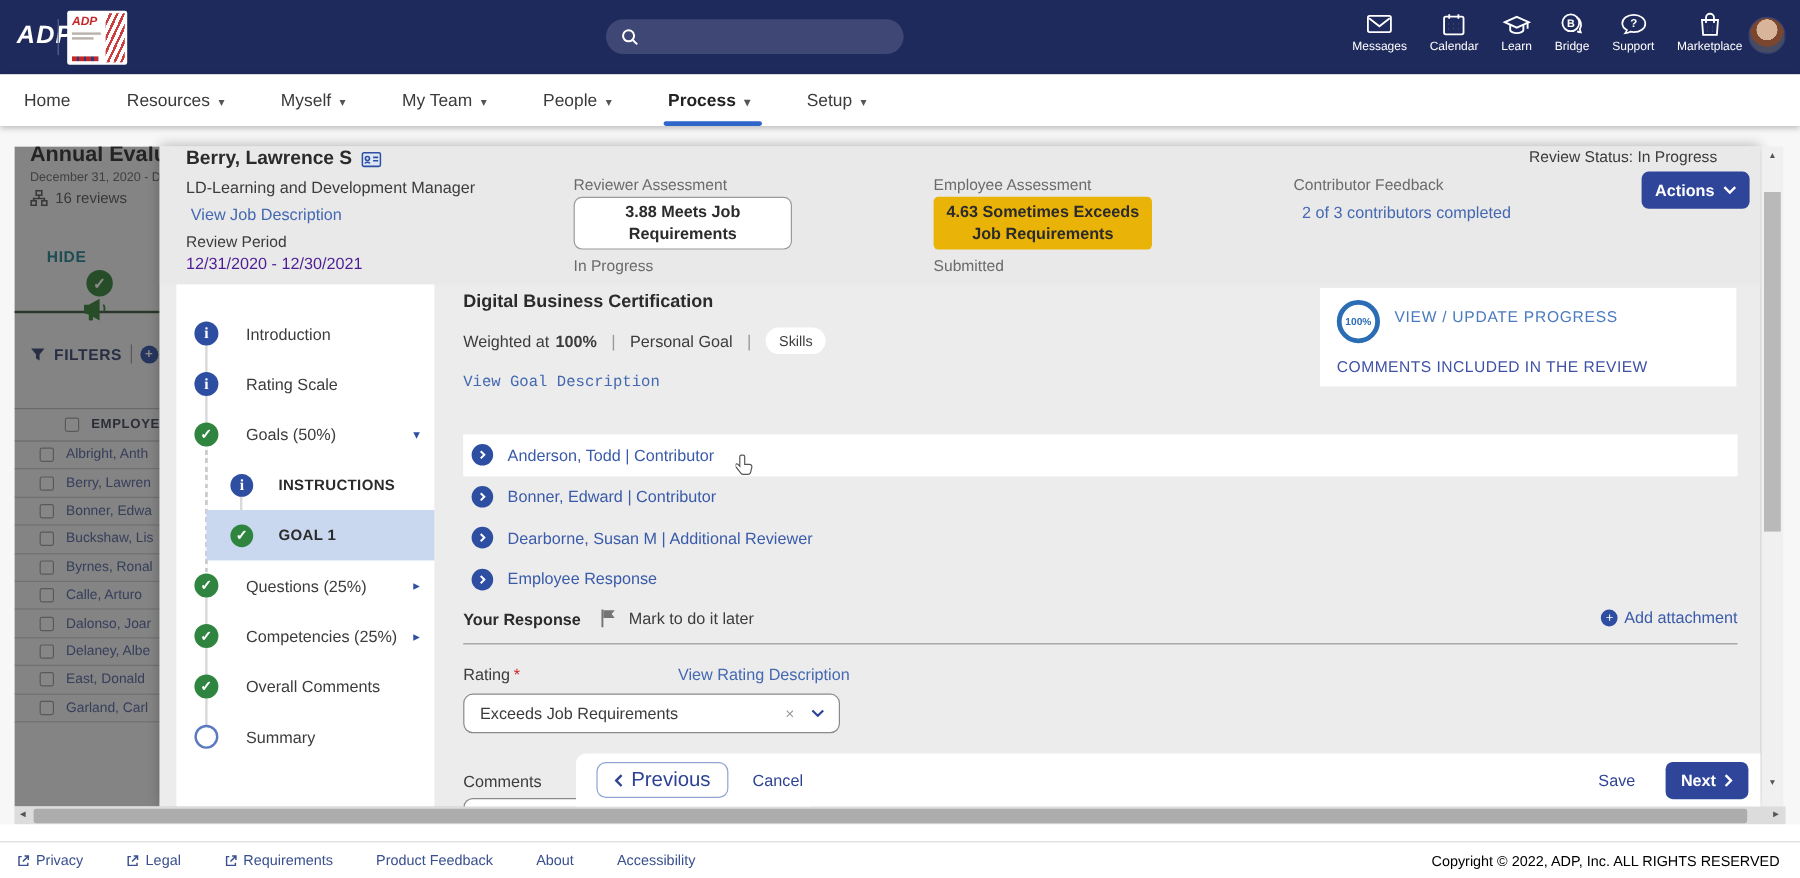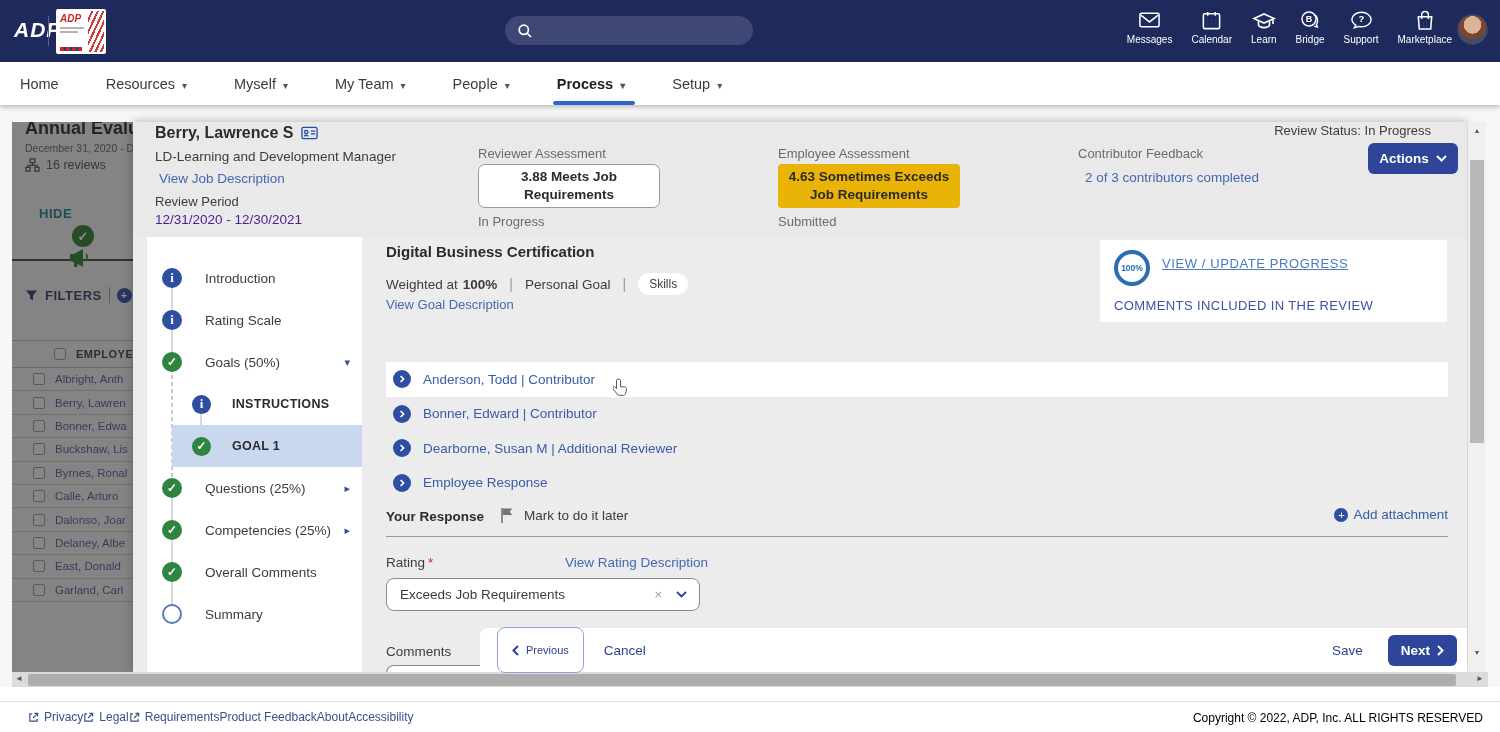--- a/index.html
+++ b/index.html
@@ -93,25 +93,25 @@
   .step.selected { background:#c9d7ef; margin-left:25px; padding-left:0; }
   .step.selected .s-icon { margin-left:20px; }
   .step .s-caret { position:absolute; right:12px; color:#2d4ea1; font-size:11px; }
 
   .content { position:absolute; left:229px; top:0; right:0; height:435px; }
   .goal-title { position:absolute; left:24px; top:6px; font-size:15px; font-weight:bold; color:#2b2b2b; }
   .goal-meta { position:absolute; left:24px; top:36px; display:flex; align-items:center; gap:12px; font-size:13.5px; color:#3c3c3c; }
   .goal-meta b { font-weight:bold; }
   .goal-meta .vsep { color:#999; font-size:14px; }
   .tag-pill { background:#fff; border-radius:12px; padding:4px 11px; font-size:12px; color:#3c3c3c; }
-  .goal-desc-link { position:absolute; left:24px; top:60px; font-size:13px; color:#4468b1; cursor:pointer; }
+  .goal-desc-link { position:absolute; left:24px; top:74px; font-size:13px; color:#4468b1; cursor:pointer;font-family:Liberation Mono, monospace; }
 
   .progress-card { position:absolute; left:738px; top:3px; width:347px; height:82px; background:#fff; }
   .ring { position:absolute; left:14px; top:10px; width:36px; height:36px; border:4px solid #2a6db5; border-radius:50%; display:flex; align-items:center; justify-content:center; font-size:8.5px; font-weight:bold; color:#2a6db5; }
-  .view-progress { position:absolute; left:62px; top:16px; font-size:13px; color:#4a7abf; letter-spacing:.6px; cursor:pointer;text-decoration:underline; }
+  .view-progress { position:absolute; left:62px; top:16px; font-size:13px; color:#4a7abf; letter-spacing:.6px; cursor:pointer; }
   .comments-included { position:absolute; left:14px; top:58px; font-size:13px; color:#3f51a5; letter-spacing:.4px; cursor:pointer; }
 
   .contrib-list { position:absolute; left:24px; top:125px; right:19px; }
   .contrib-row { height:34.5px; display:flex; align-items:center; gap:12px; padding-left:7px; cursor:pointer; }
   .contrib-row.first { background:#fff; }
   .chev-circle { width:18px; height:18px; border-radius:50%; background:#2d4ea1; display:flex; align-items:center; justify-content:center; flex:0 0 auto; }
   .contrib-row .c-label { font-size:13.5px; color:#3a5ba9; }
   .cursor-hand { position:absolute; left:251px; top:141px; z-index:9; }
 
   .your-response { position:absolute; left:24px; top:272px; font-size:13.5px; font-weight:bold; color:#2b2b2b; }
@@ -127,37 +127,37 @@
   .rating-desc-link { position:absolute; left:203px; top:318px; font-size:13.5px; color:#4468b1; cursor:pointer; }
   .rating-select { position:absolute; left:24px; top:341px; width:314px; height:33px; background:#fff; border:1.5px solid #8a8a8a; border-radius:8px; display:flex; align-items:center; cursor:pointer; }
   .rating-select .sel-value { font-size:13.5px; color:#3c3c3c; margin-left:13px; flex:1; }
   .rating-select .clear { color:#9a9a9a; font-size:13px; margin-right:14px; cursor:pointer; }
   .rating-select .dd { margin-right:12px; display:flex; }
 
   .comments-label { position:absolute; left:24px; top:407px; font-size:13.5px; color:#3c3c3c; }
   .comments-box { position:absolute; left:24px; top:428px; width:292px; height:20px; background:#fff; border:1.5px solid #8a8a8a; border-radius:8px 8px 0 0; border-bottom:none; }
 
   .action-bar { position:absolute; left:118px; bottom:0; width:987px; height:44px; background:#fff; border-radius:8px 0 0 0; display:flex; align-items:center; z-index:4; }
-  .btn-prev { margin-left:17px; height:46px; padding:0 14px; border:1.5px solid #8fa3d4; border-radius:8px; background:#fff; color:#2d4394; font-size:11px; display:flex; align-items:center; gap:7px; cursor:pointer; font-family:"Liberation Sans",sans-serif; }
+  .btn-prev { margin-left:17px; height:30px; padding:0 14px; border:1.5px solid #8fa3d4; border-radius:8px; background:#fff; color:#2d4394; font-size:17px; display:flex; align-items:center; gap:7px; cursor:pointer; font-family:"Liberation Sans",sans-serif; }
   .link-cancel { margin-left:20px; font-size:13.5px; color:#2d4394; cursor:pointer; }
   .link-save { margin-left:auto; font-size:13.5px; color:#2d4394; cursor:pointer; }
   .btn-next { margin-left:25px; margin-right:10px; height:31px; padding:0 13px; background:#2e4599; border:none; border-radius:6px; color:#fff; font-size:13.5px; font-weight:bold; display:flex; align-items:center; gap:7px; cursor:pointer; font-family:"Liberation Sans",sans-serif; }
 
   
   .vscroll { position:absolute; left:1468px; top:122px; width:18px; height:550px; background:#f0f0f0; }
   .vscroll .arr { position:absolute; left:0; width:18px; text-align:center; font-size:7px; color:#555; cursor:pointer; }
   .vscroll .thumb { position:absolute; left:2px; top:38px; width:14px; height:283px; background:#b9b9b9; cursor:pointer; }
   .hscroll { position:absolute; left:12px; top:672px; width:1476px; height:15px; background:#dcdcdc; }
   .hscroll .arr { position:absolute; top:2px; font-size:8px; color:#555; cursor:pointer; }
   .hscroll .thumb { position:absolute; left:16px; top:1.5px; height:12px; width:1428px; background:#adadad; border-radius:2px; cursor:pointer; }
 
   
   .footer { position:absolute; left:0; top:687px; width:1500px; height:45px; background:#fff; }
   .footer .hairline { position:absolute; left:0; top:14px; width:1500px; height:1px; background:#ddd; }
-  .foot-links { position:absolute; left:28px; top:23px; display:flex; align-items:flex-start; }
+  .foot-links { position:absolute; left:14px; top:23px; display:flex; gap:36px; align-items:flex-start; }
   .foot-link { display:flex; align-items:center; gap:5px; font-size:12px; color:#39508e; cursor:pointer; }
   .copyright { position:absolute; right:17px; top:24px; font-size:12px; color:#000000; }
 </style>
 </head>
 <body>
 
 <header class="topbar">
   <div class="adp-logo">ADP</div>
   <div class="logo-sep"></div>
   <div class="client-logo">

